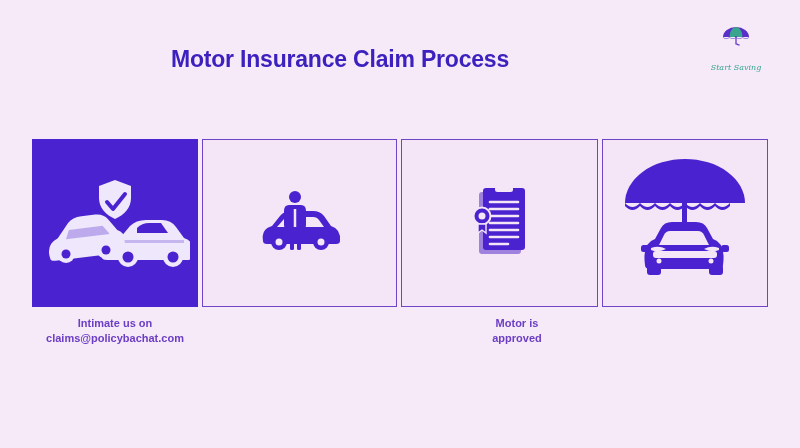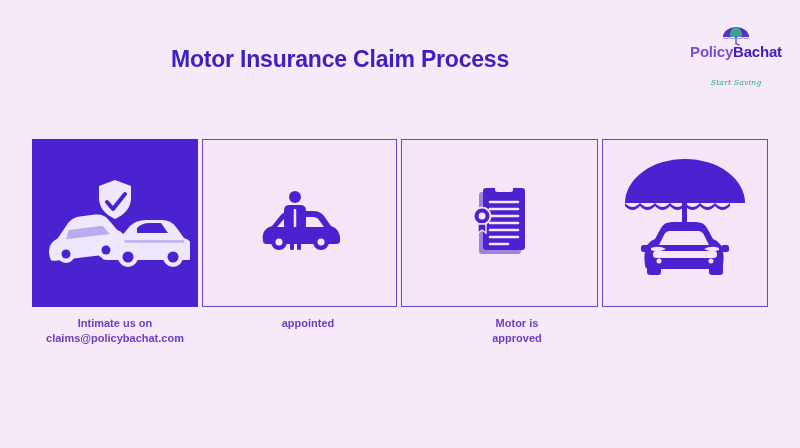--- a/index.html
+++ b/index.html
@@ -112,23 +112,20 @@
 
 <div class="logo">
   <div class="logo-umbrella">
     <svg viewBox="0 0 30 20" width="30" height="20">
       <path d="M2 11 A13 10 0 0 1 28 11 Z" fill="#5a2fc8"></path>
       <path d="M8.5 11 A6.5 10 0 0 1 21.5 11 Z" fill="#3aa58f"></path>
       <path d="M2 11 q3.2 3.2 6.5 0 q3.2 3.2 6.5 0 q3.2 3.2 6.5 0 q3.2 3.2 6.5 0 l0 .6 q-3.2 3-6.5 0 q-3.2 3-6.5 0 q-3.2 3-6.5 0 q-3.2 3-6.5 0 Z" fill="#5a2fc8"></path>
       <rect x="14.4" y="10" width="1.2" height="8.5" fill="#5a2fc8"></rect>
       <path d="M15.6 17.5 a2.2 2.2 0 0 0 3 1.2" stroke="#5a2fc8" stroke-width="1.2" fill="none"></path>
     </svg>
-  </div>
-  <div class="logo-word">
-    <span class="p1">Policy</span><span class="p2">Bachat</span>
   </div>
   <div class="logo-tag">Start Saving</div>
 </div>
 
 <div class="title">Motor Insurance Claim Process</div>
 
 <div class="strip">
 
   <div class="panel p-a">
     <svg width="150" height="130" viewBox="0 0 150 130">
@@ -232,19 +229,18 @@
     </svg>
   </div>
 </div>
 
 <div class="captions">
   <div class="caption c-a">
     <span>Intimate us on</span>
     <span>claims@policybachat.com</span>
   </div>
   <div class="caption c-b">
-    <span>appointed</span>
   </div>
   <div class="caption c-c">
     <span>Motor is</span>
     <span>approved</span>
   </div>
 </div>
 
 </body></html>

